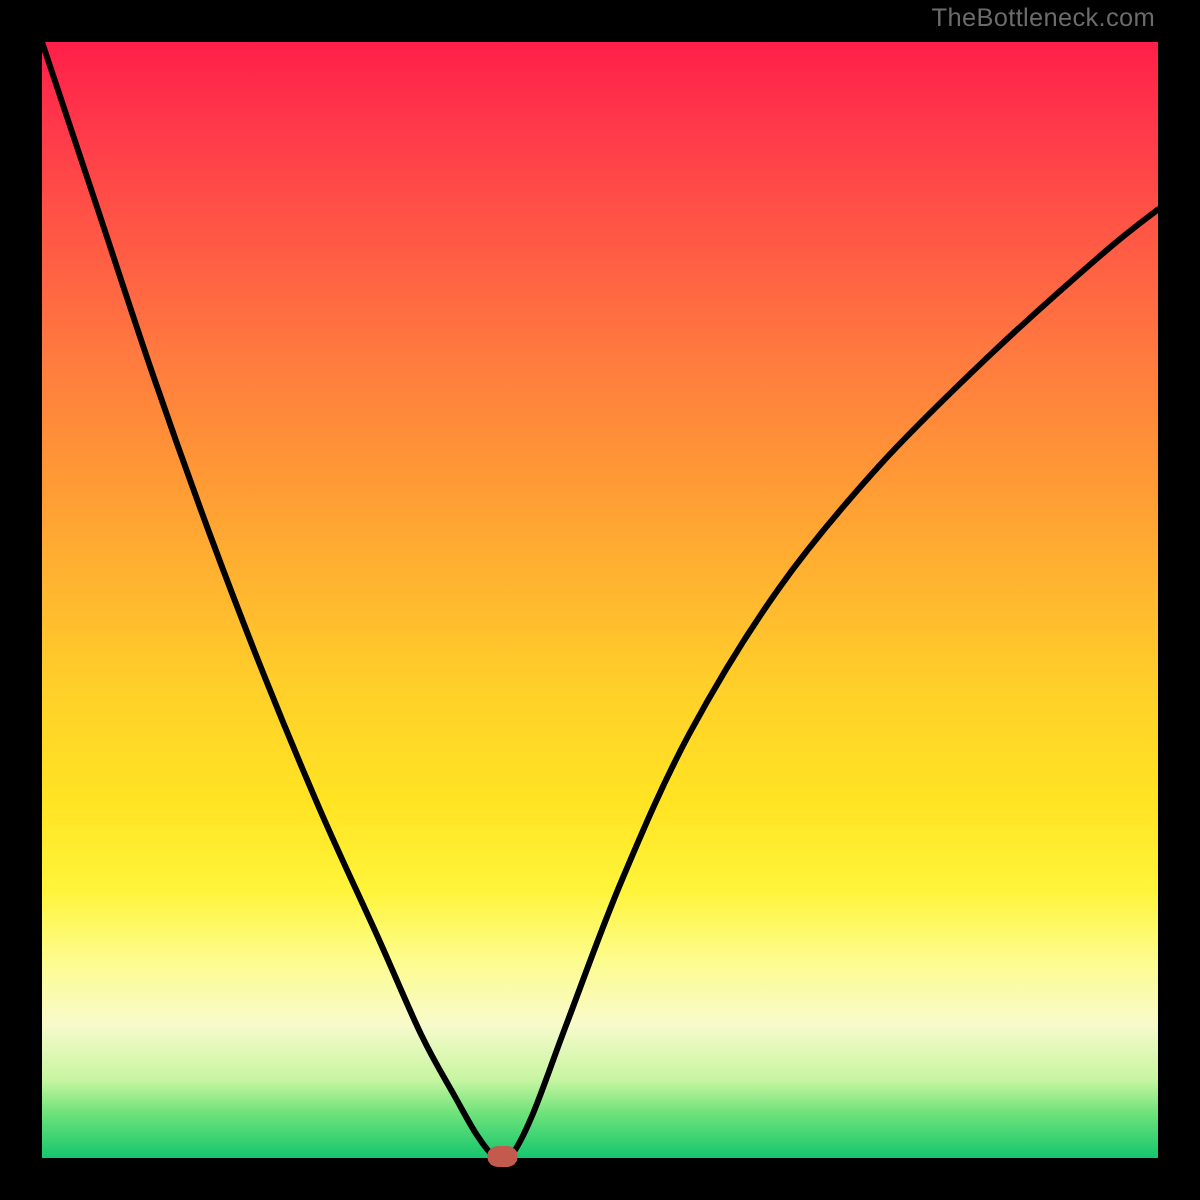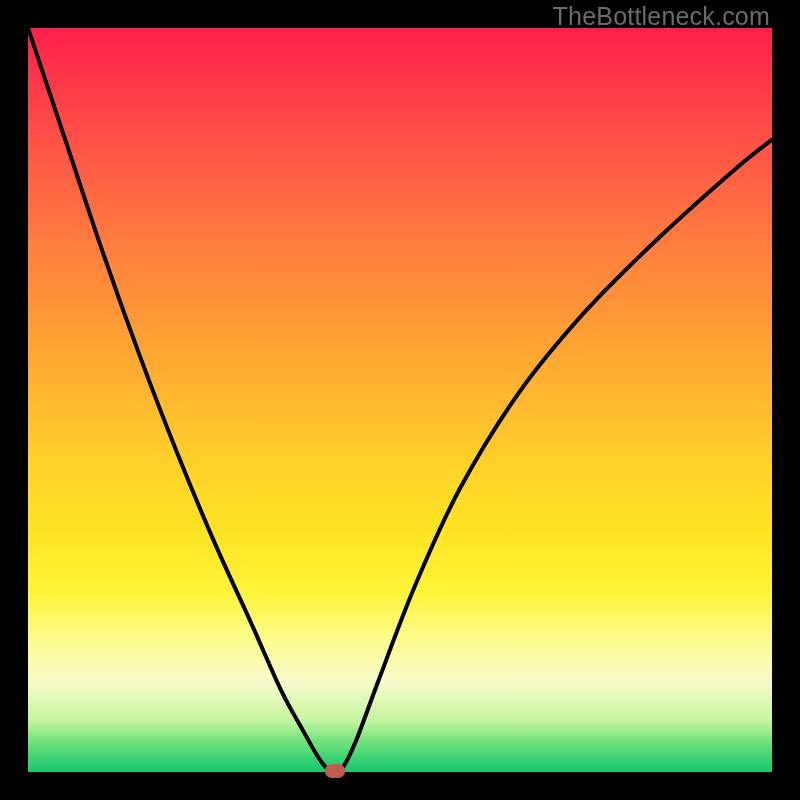--- a/index.html
+++ b/index.html
@@ -42,21 +42,21 @@
       #c7f5a0 93%,
       #6ee27a 96%,
       #14c66e 100%
     );
   }
   .watermark {
     position: absolute;
     top: 2px;
     right: 30px;
     color: #6b6b6b;
-    font-size: 25px;
+    font-size: 17px;
     letter-spacing: 0.2px;
     font-weight: 500;
   }
   svg.curve {
     position: absolute;
     top: 0;
     left: 0;
   }
   .marker {
     position: absolute;

